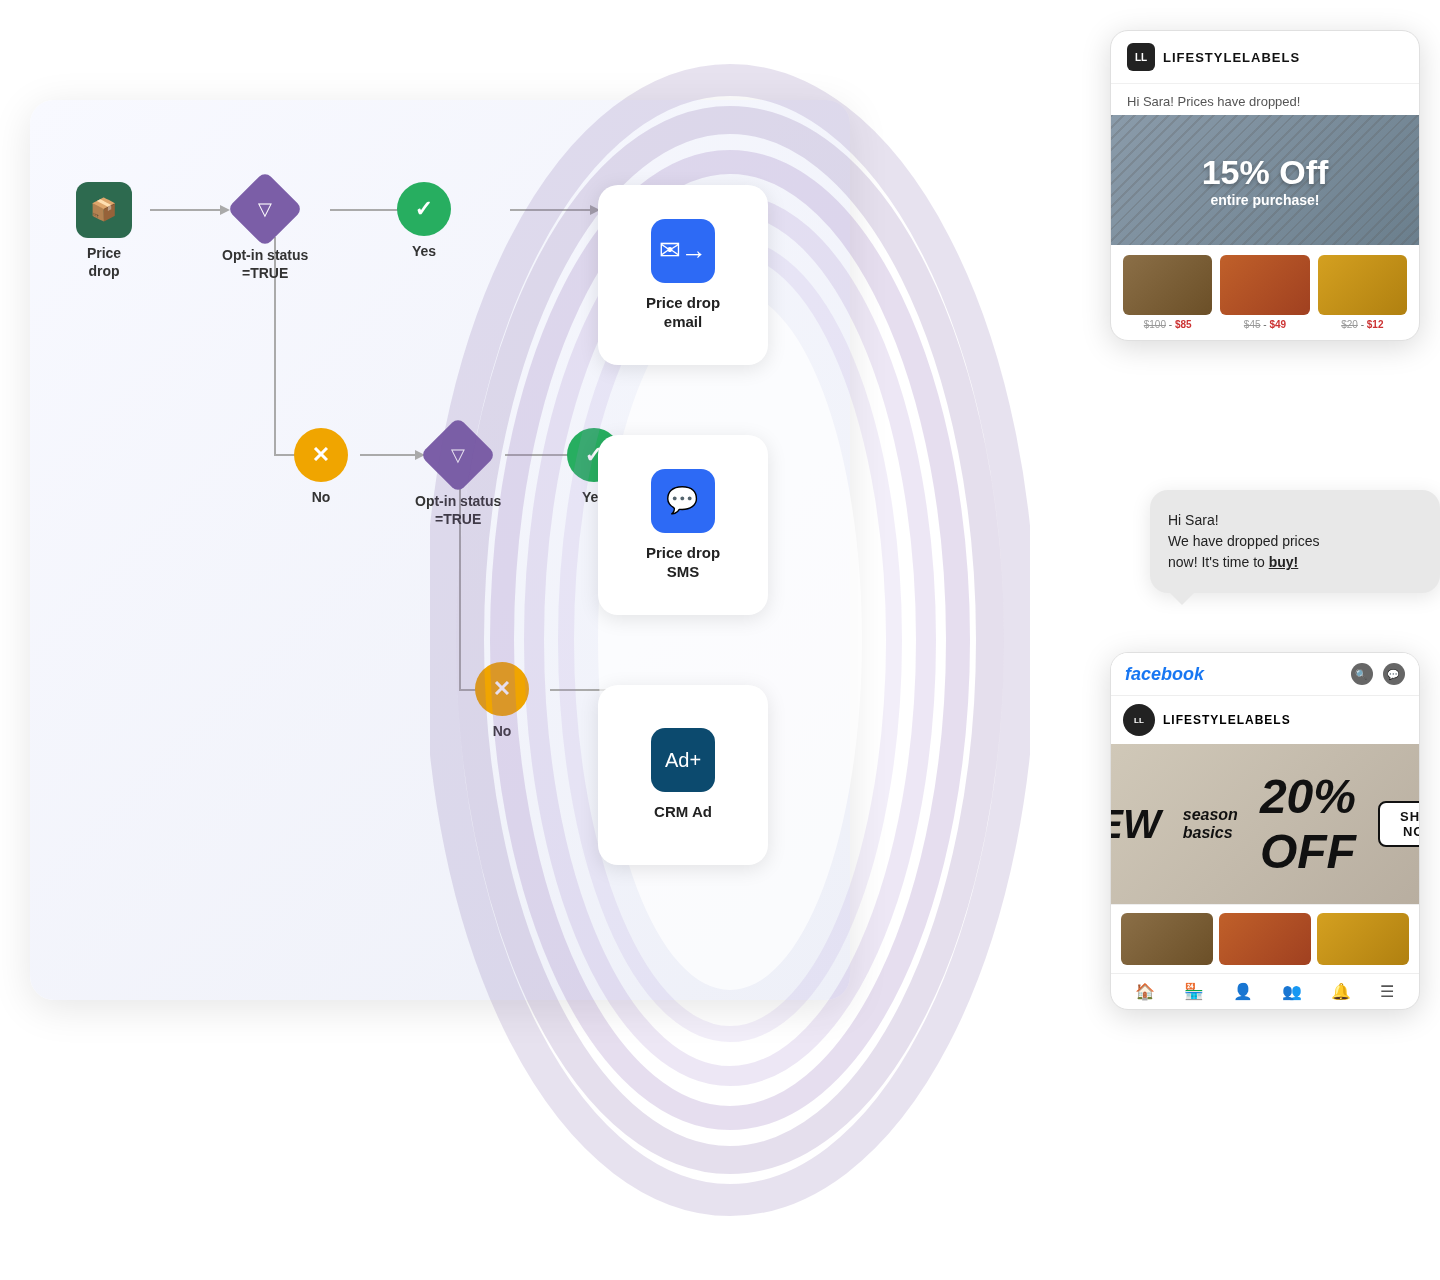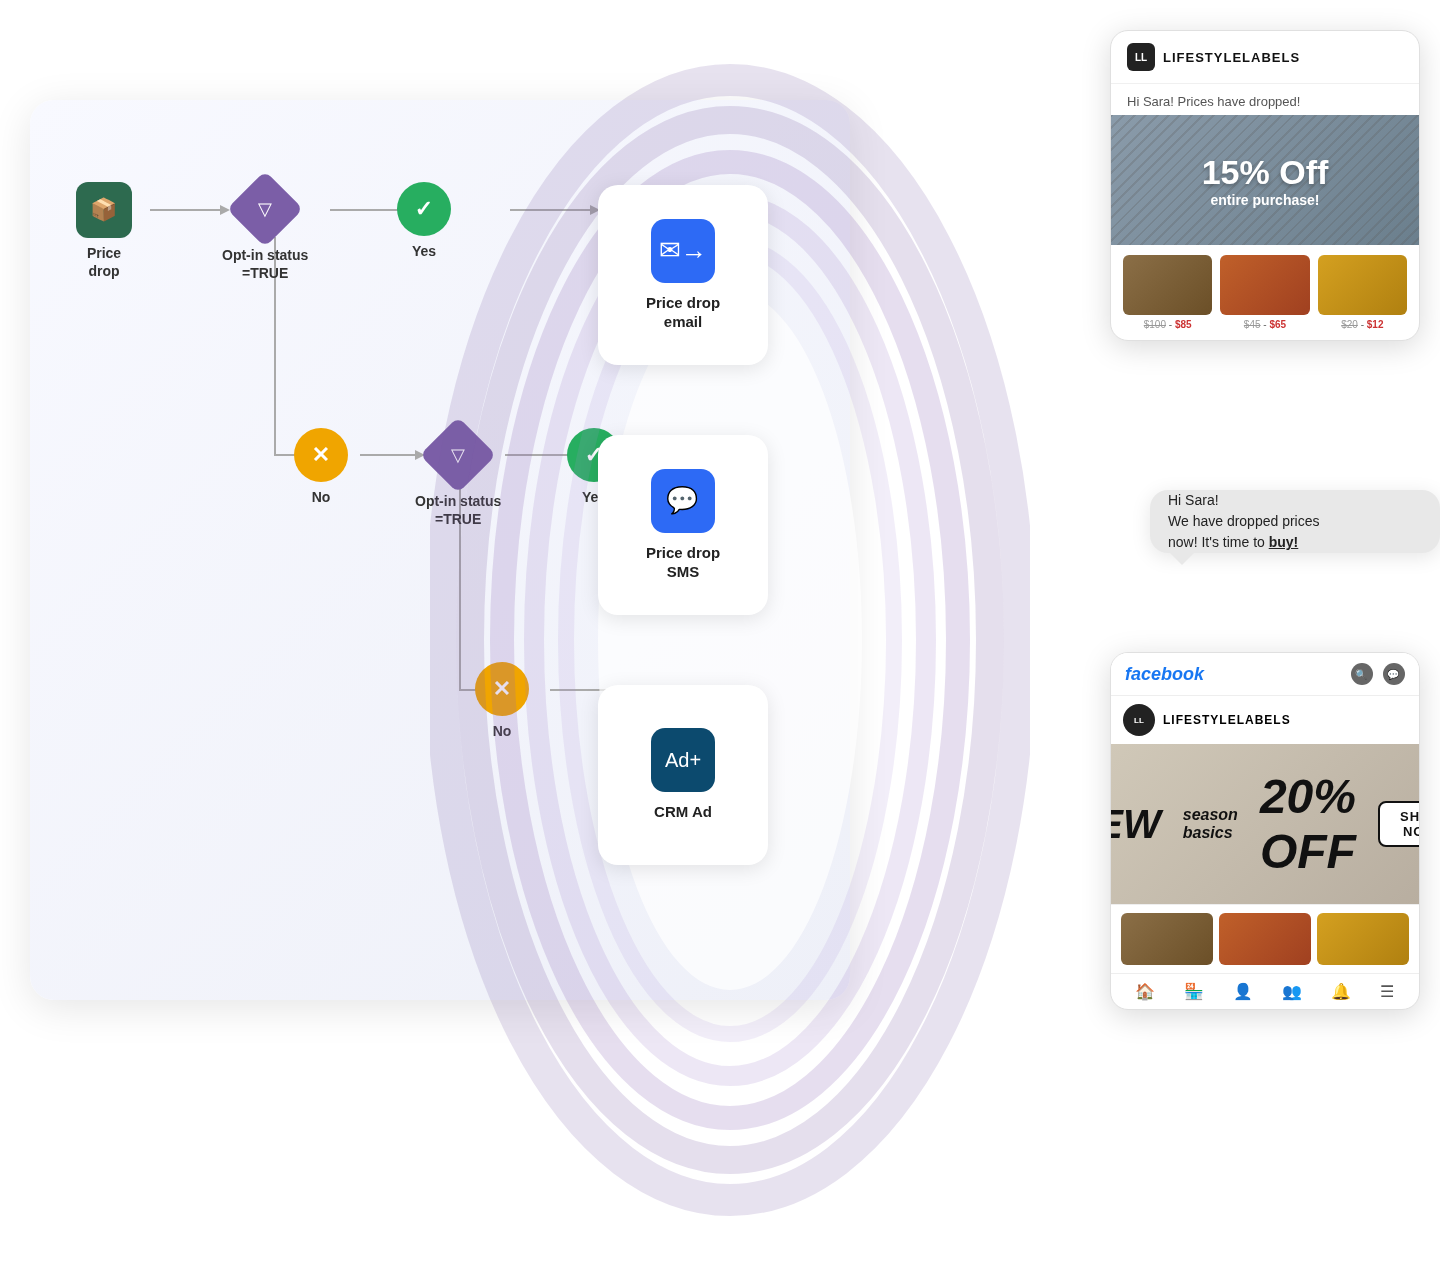--- a/index.html
+++ b/index.html
@@ -256,21 +256,21 @@
     .price-new { color: #cc3333; font-weight: 700; }
 
     
     .sms-bubble {
       position: absolute;
       top: 490px;
       right: 0px;
       width: 290px;
       background: #e8e8e8;
       border-radius: 18px;
-      padding: 0 18px;
+      padding: 20px 18px;
       font-size: 14px;
       color: #222;
       line-height: 1.5;
       box-shadow: 0 4px 20px rgba(0,0,0,0.10);
     }
     .sms-bubble::after {
       content: '';
       position: absolute;
       bottom: -12px;
       left: 20px;
@@ -538,21 +538,21 @@
   <div class="email-products">
     <div class="email-product">
       <div class="email-product-img shoes"></div>
       <div class="email-product-price">
         <span class="price-old">$100</span> - <span class="price-new">$85</span>
       </div>
     </div>
     <div class="email-product">
       <div class="email-product-img skirt"></div>
       <div class="email-product-price">
-        <span class="price-old">$45</span> - <span class="price-new">$65</span>
+        <span class="price-old">$45</span> - <span class="price-new">$49</span>
       </div>
     </div>
     <div class="email-product">
       <div class="email-product-img hat"></div>
       <div class="email-product-price">
         <span class="price-old">$20</span> - <span class="price-new">$12</span>
       </div>
     </div>
   </div>
 </div>

